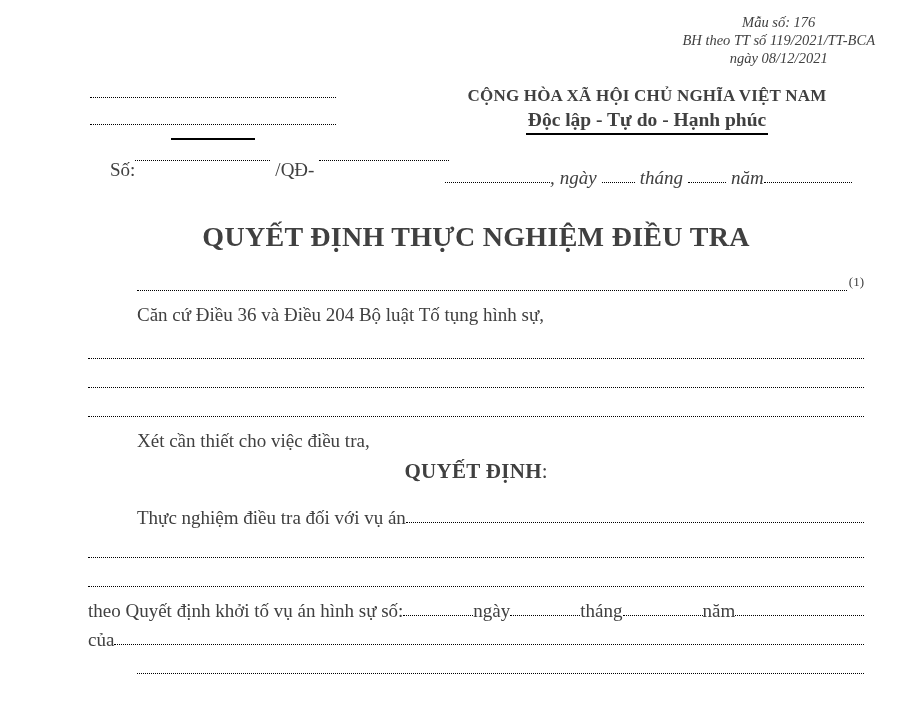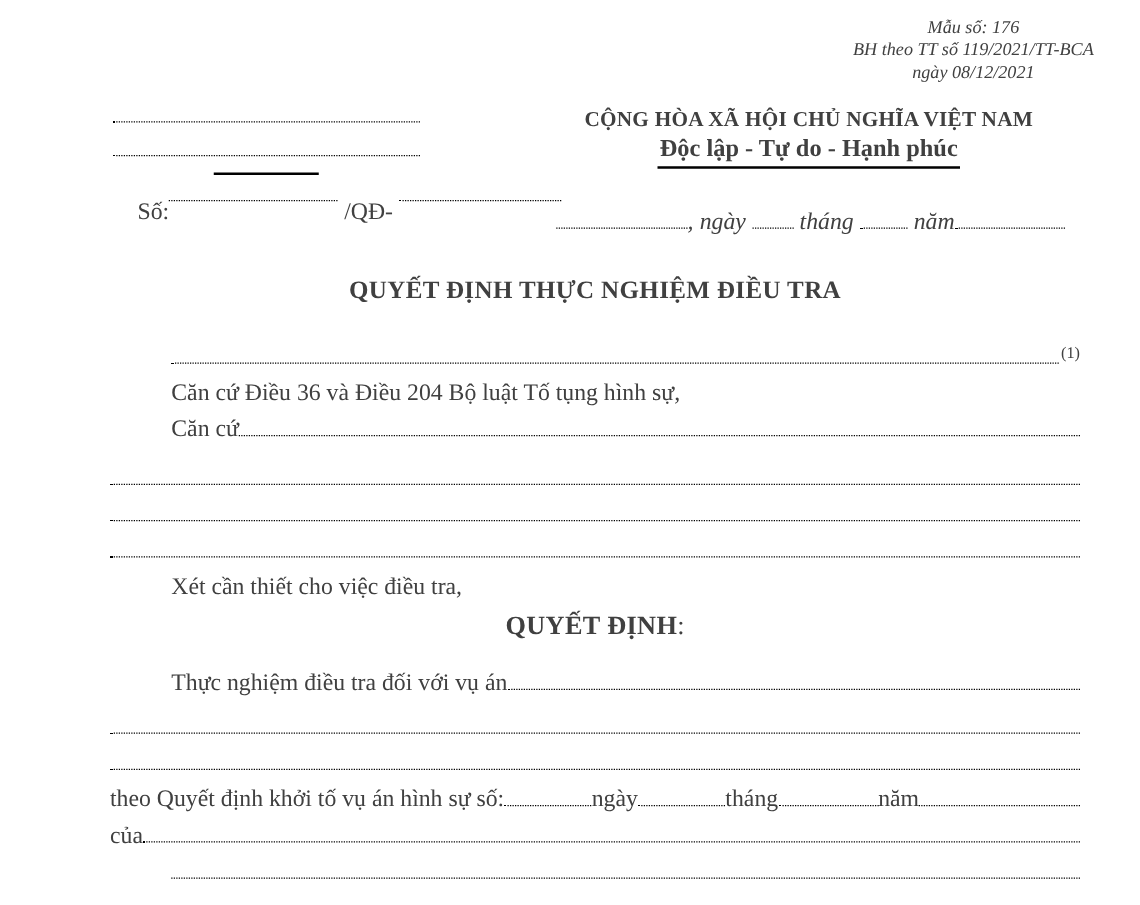--- a/index.html
+++ b/index.html
@@ -30,21 +30,21 @@
   
   .so-line{position:absolute;top:160px;left:88px;width:350px;display:flex;align-items:flex-start;height:27px;margin-left:22px;}
   .date-line{position:absolute;top:160px;left:445px;width:407px;display:flex;align-items:flex-end;height:27px;font-style:italic;}
   
   .dots{border-bottom:1.5px dotted #000;margin-bottom:4px;}
   .grow{flex:1;}
   .t{white-space:pre;line-height:1;}
   
   .doc-title{
     position:absolute;top:221px;left:88px;width:776px;
-    text-align:center;font-weight:bold;font-size:20px;letter-spacing:.3px;
+    text-align:center;font-weight:bold;font-size:28px;letter-spacing:.3px;
   }
   
   .body{position:absolute;top:266px;left:88px;width:776px;}
   .line{display:flex;align-items:flex-end;height:29px;}
   .indent{padding-left:49px;}
   .sup{font-size:13px;line-height:1;position:relative;bottom:7px;margin-left:2px;white-space:nowrap;}
   .heading-line{height:38px;justify-content:center;align-items:center;margin-top:2px;}
   .heading{font-weight:bold;font-size:21px;letter-spacing:.3px;}
   .heading-colon{font-size:21px;}
   .mt10{margin-top:10px;}
@@ -105,24 +105,20 @@
 
     <div class="line indent">
       <span class="dots grow"></span>
       <span class="sup">(1)</span>
     </div>
 
     <div class="line indent">
       <span class="t">Căn cứ Điều 36 và Điều 204 Bộ luật Tố tụng hình sự,</span>
     </div>
 
-    <div class="line indent">
-      <span class="t">Căn cứ</span>
-      <span class="dots grow"></span>
-    </div>
 
     <div class="line mt10">
       <span class="dots grow"></span>
     </div>
     <div class="line">
       <span class="dots grow"></span>
     </div>
     <div class="line">
       <span class="dots grow"></span>
     </div>

